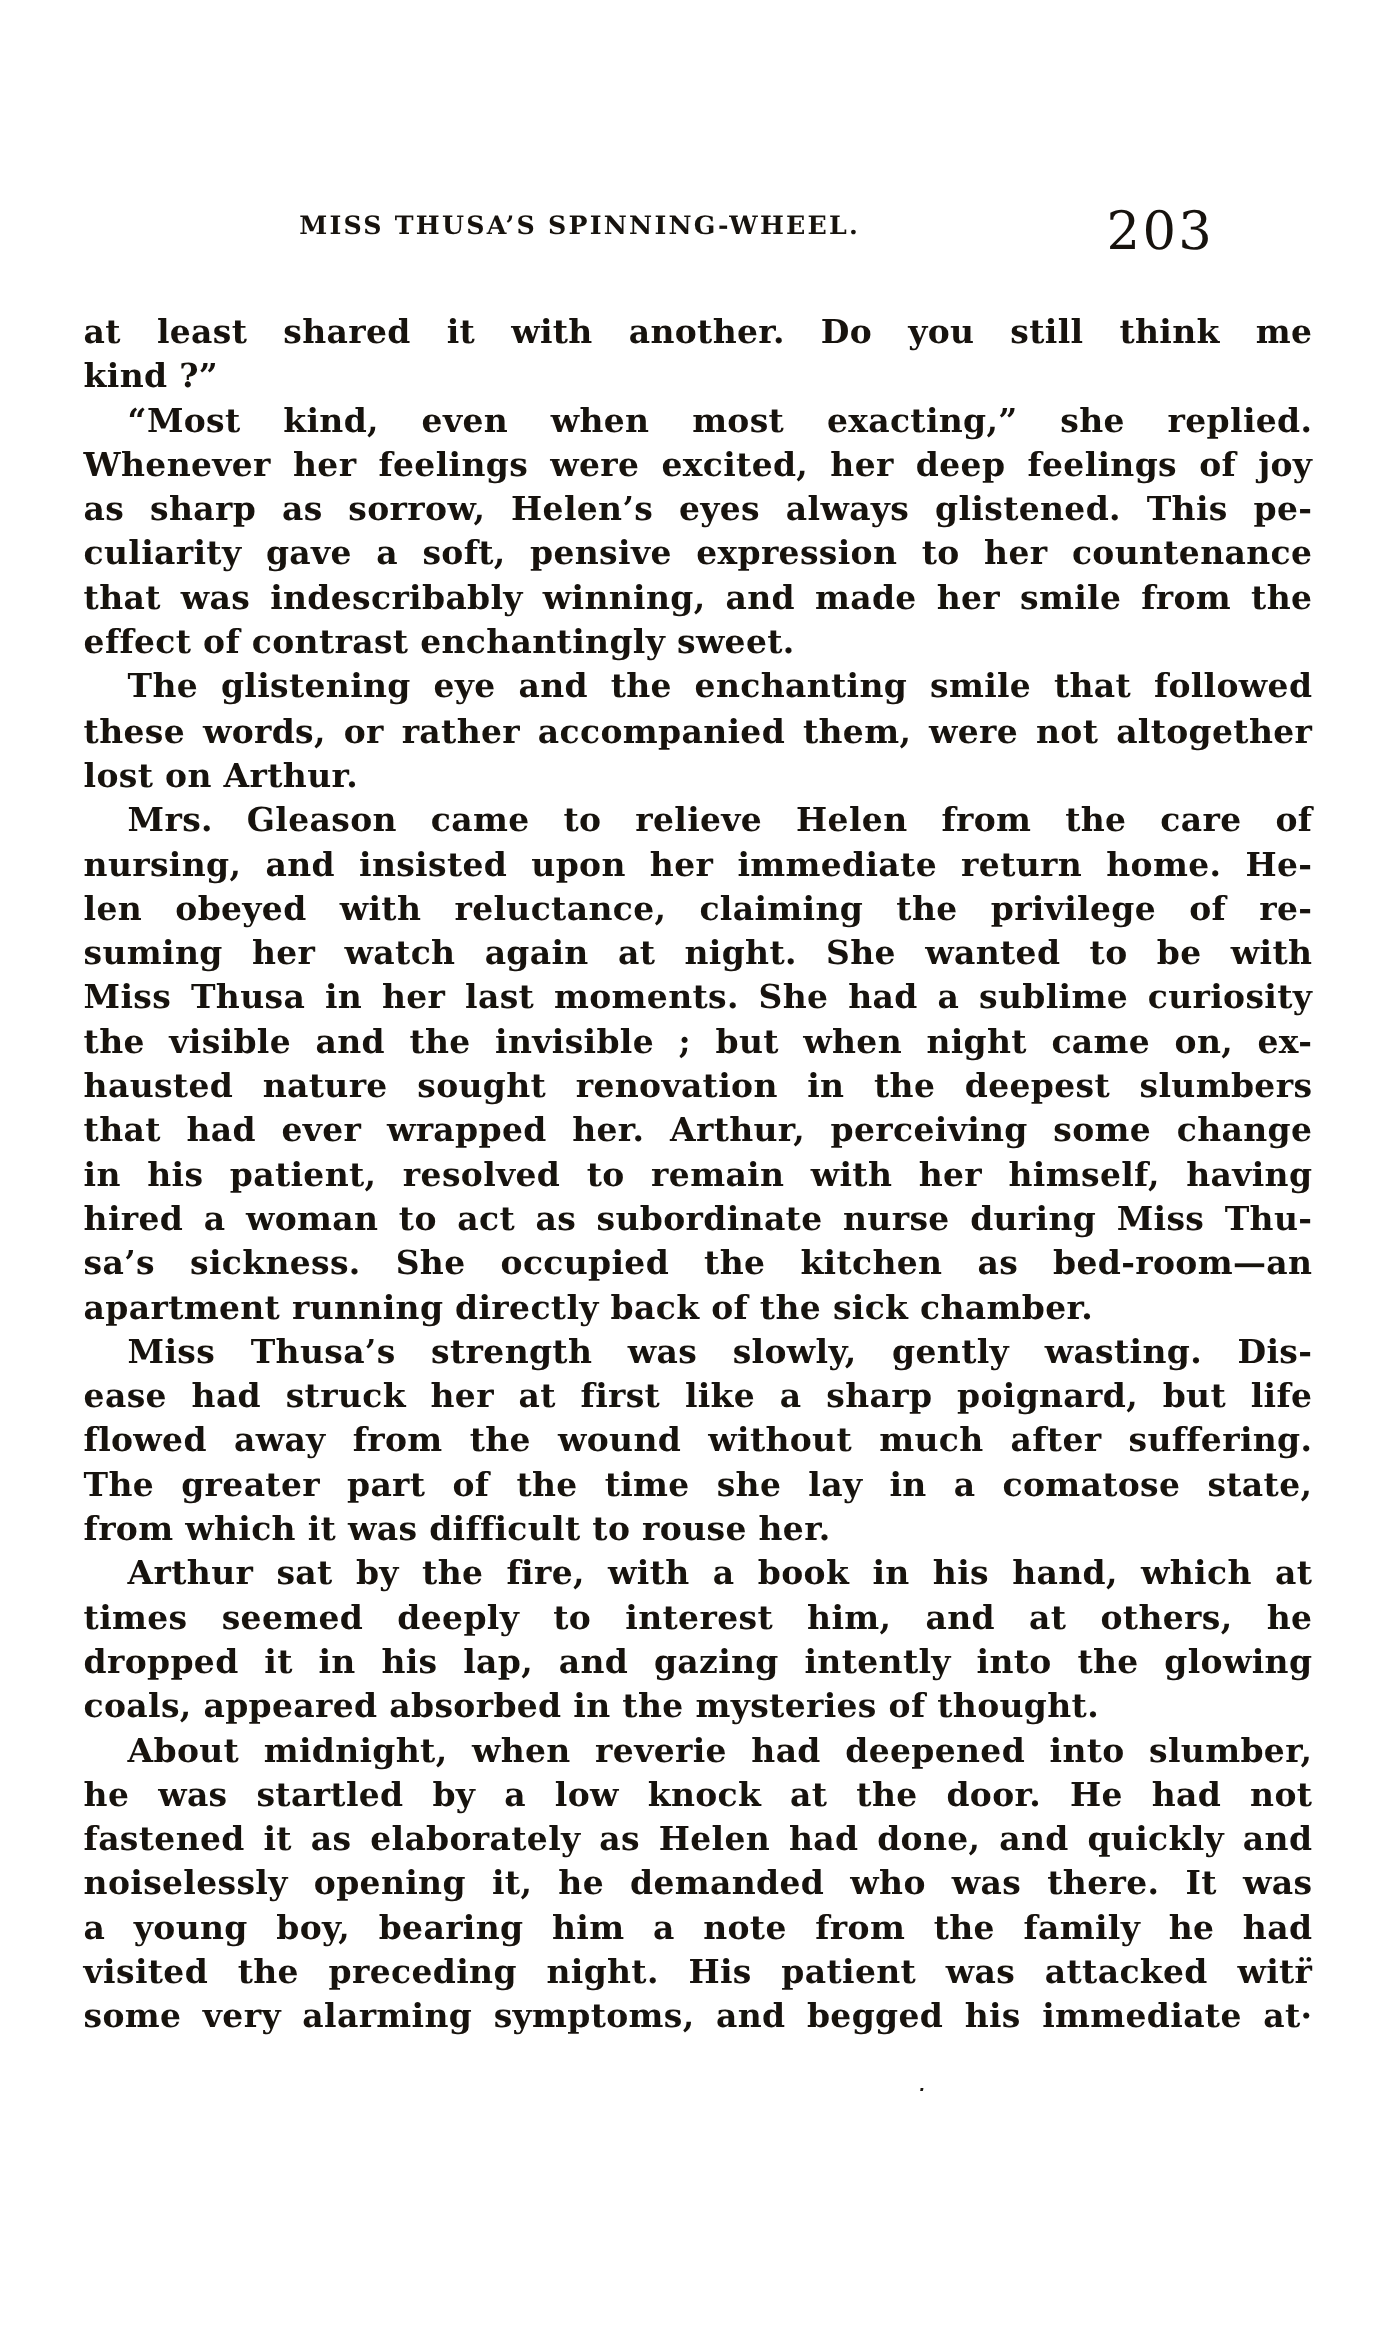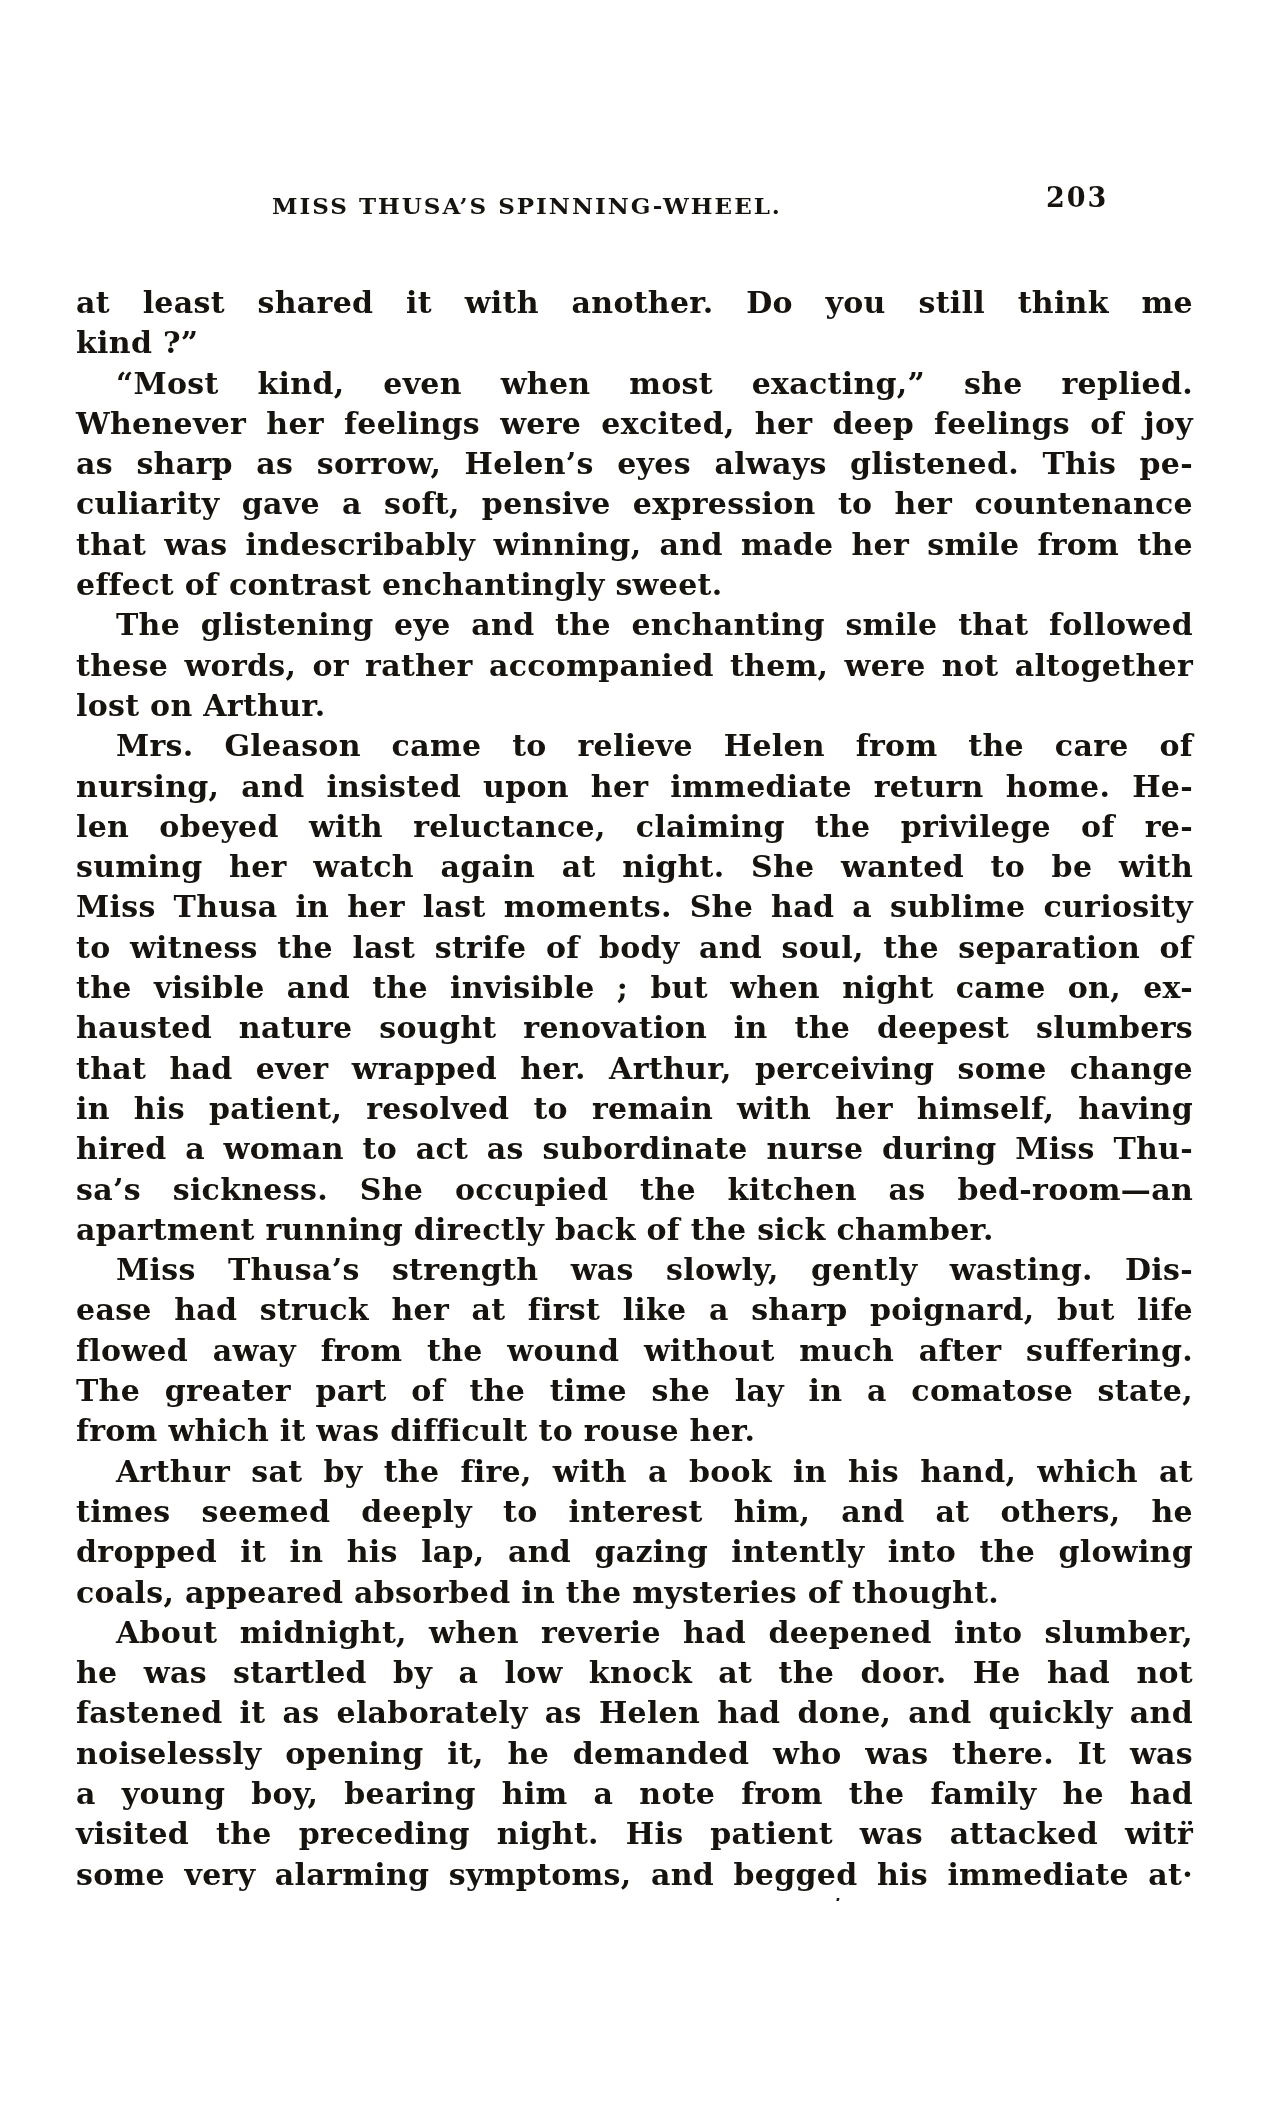--- a/index.html
+++ b/index.html
@@ -19,23 +19,23 @@
   .head-title {
     position: absolute;
     left: 194px; top: 192px;
     font-size: 23px;
     font-weight: bold;
     letter-spacing: 2px;
     white-space: nowrap;
   }
   .head-page {
     position: absolute;
-    left: 968px; top: 182px;
-    font-size: 27px;
-    font-weight: bold;
+    left: 928px; top: 182px;
+    font-size: 48px;
+    font-weight: normal;
     letter-spacing: 2px;
   }
   .page-body {
     position: absolute;
     top: 283px; left: 76px; width: 1117px;
     font-size: 30px;
     font-weight: bold;
     line-height: 40.3px;
     letter-spacing: 0.3px;
   }
@@ -76,21 +76,20 @@
       <div class="line">that was indescribably winning, and made her smile from the</div>
       <div class="line last">effect of contrast enchantingly sweet.</div>
       <div class="line indent">The glistening eye and the enchanting smile that followed</div>
       <div class="line">these words, or rather accompanied them, were not altogether</div>
       <div class="line last">lost on Arthur.</div>
       <div class="line indent">Mrs. Gleason came to relieve Helen from the care of</div>
       <div class="line">nursing, and insisted upon her immediate return home.  He-</div>
       <div class="line">len obeyed with reluctance, claiming the privilege of re-</div>
       <div class="line">suming her watch again at night.  She wanted to be with</div>
       <div class="line">Miss Thusa in her last moments.  She had a sublime curiosity</div>
-      <div class="line">to witness the last strife of body and soul, the separation of</div>
       <div class="line">the visible and the invisible ; but when night came on, ex-</div>
       <div class="line">hausted nature sought renovation in the deepest slumbers</div>
       <div class="line">that had ever wrapped her.   Arthur, perceiving some change</div>
       <div class="line">in his patient, resolved to remain with her himself, having</div>
       <div class="line">hired a woman to act as subordinate nurse during Miss Thu-</div>
       <div class="line">sa’s sickness.  She occupied the kitchen as bed-room—an</div>
       <div class="line last">apartment running directly back of the sick chamber.</div>
       <div class="line indent">Miss Thusa’s strength was slowly, gently wasting.  Dis-</div>
       <div class="line">ease had struck her at first like a sharp poignard, but life</div>
       <div class="line">flowed away from the wound without much after suffering.</div>

